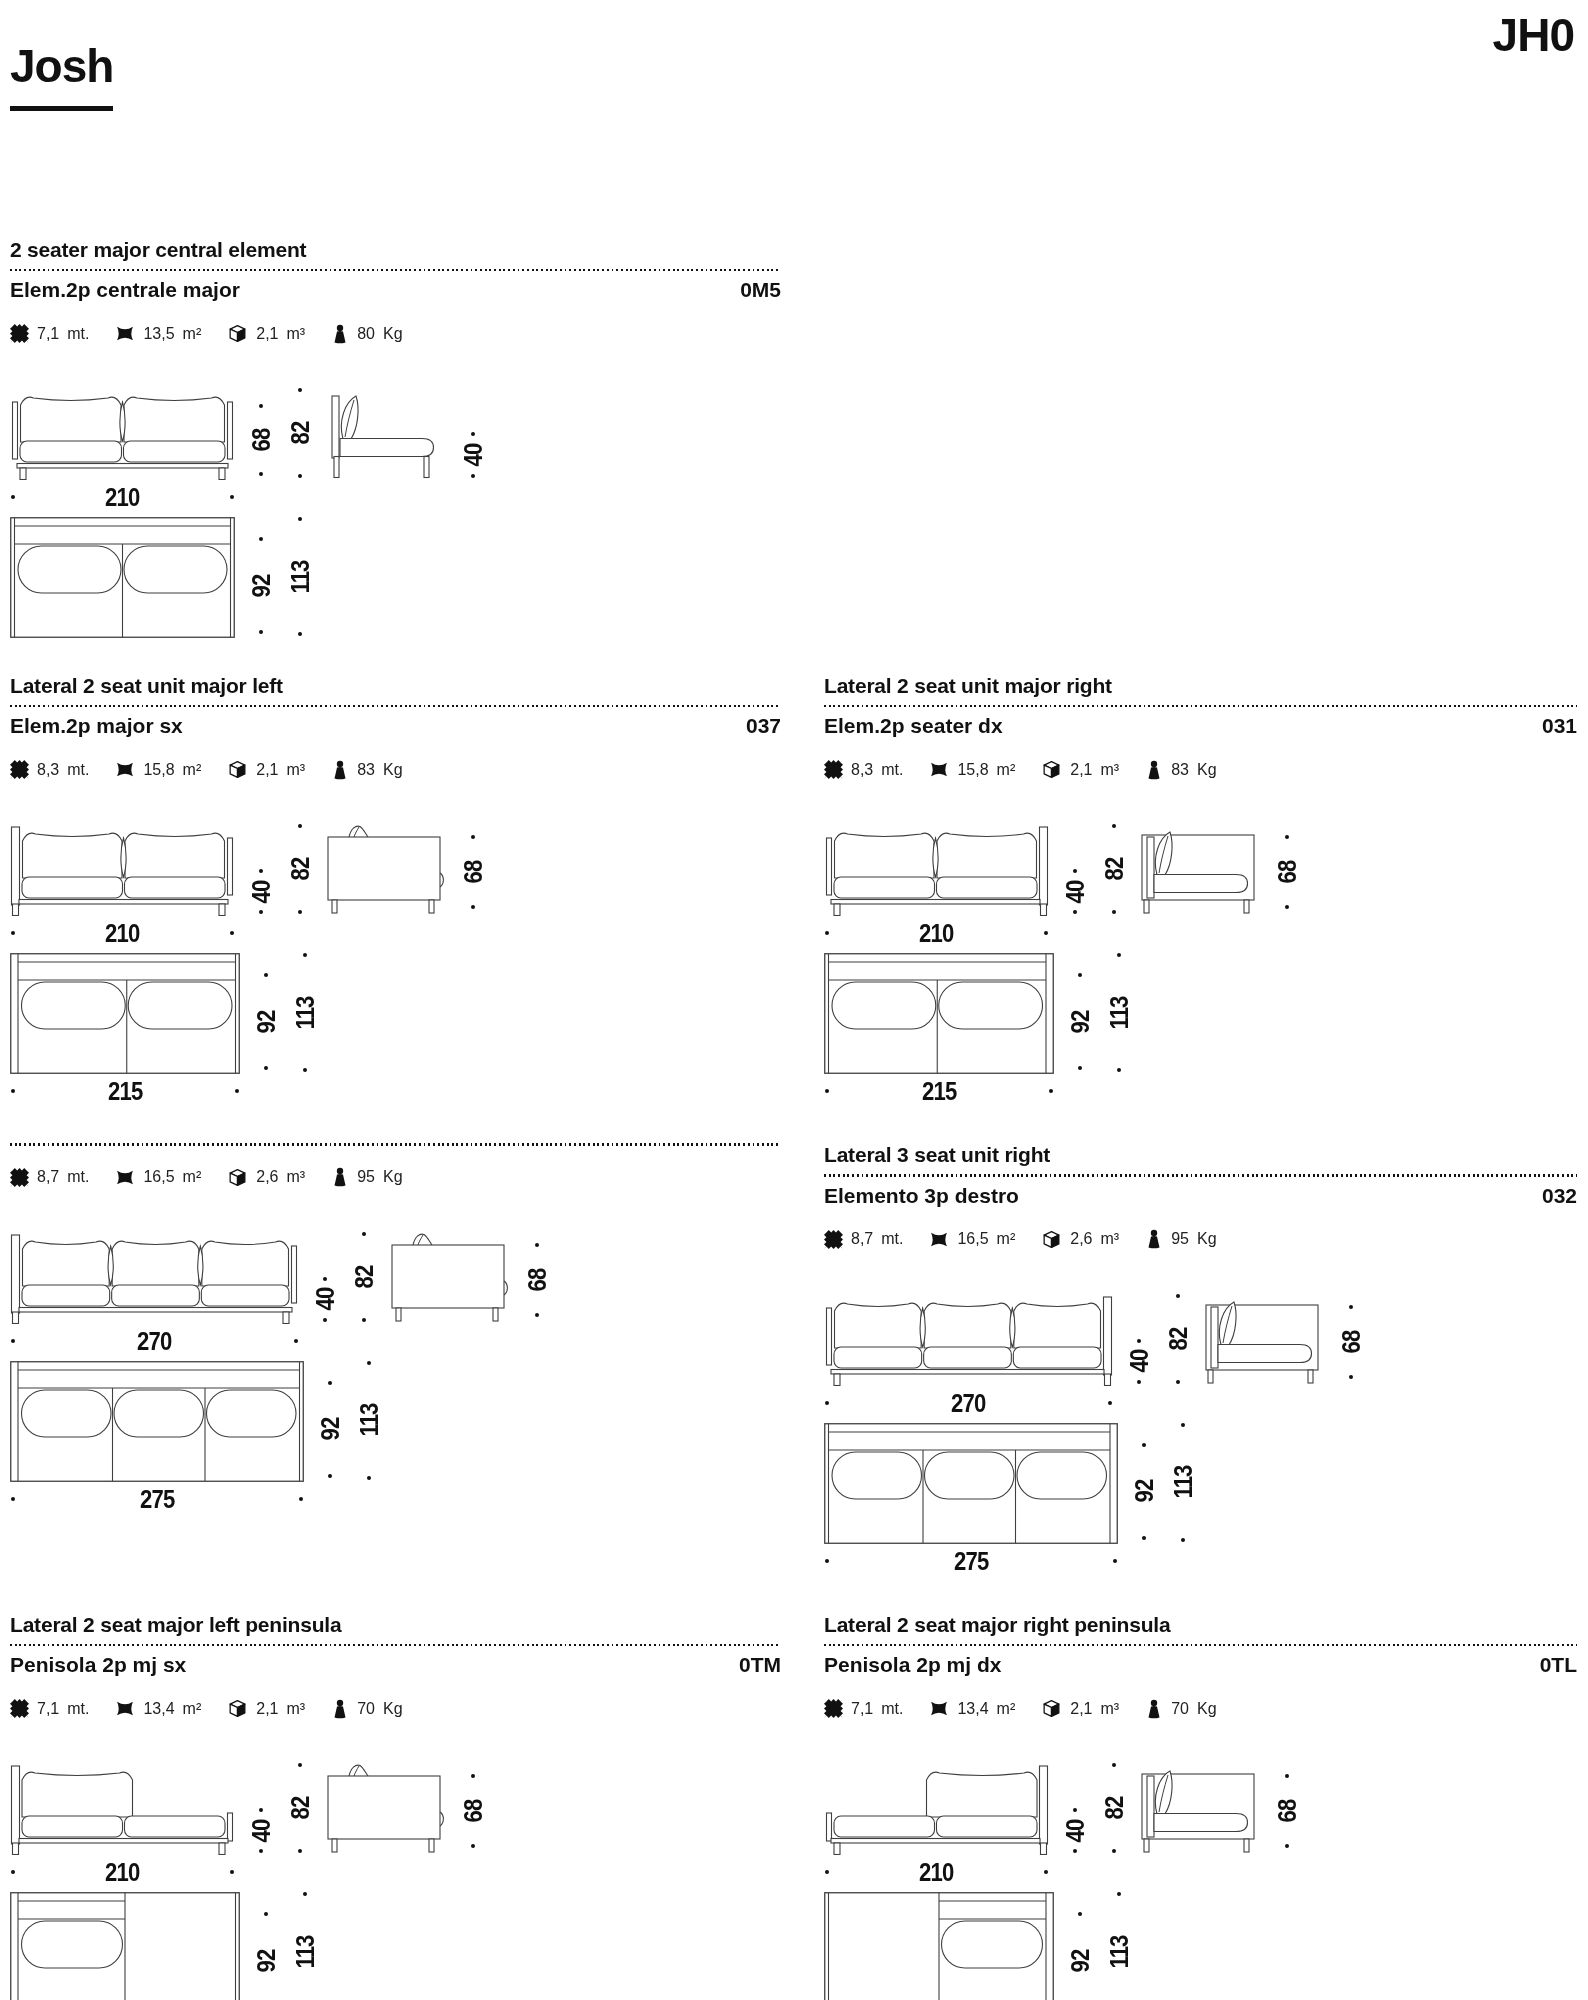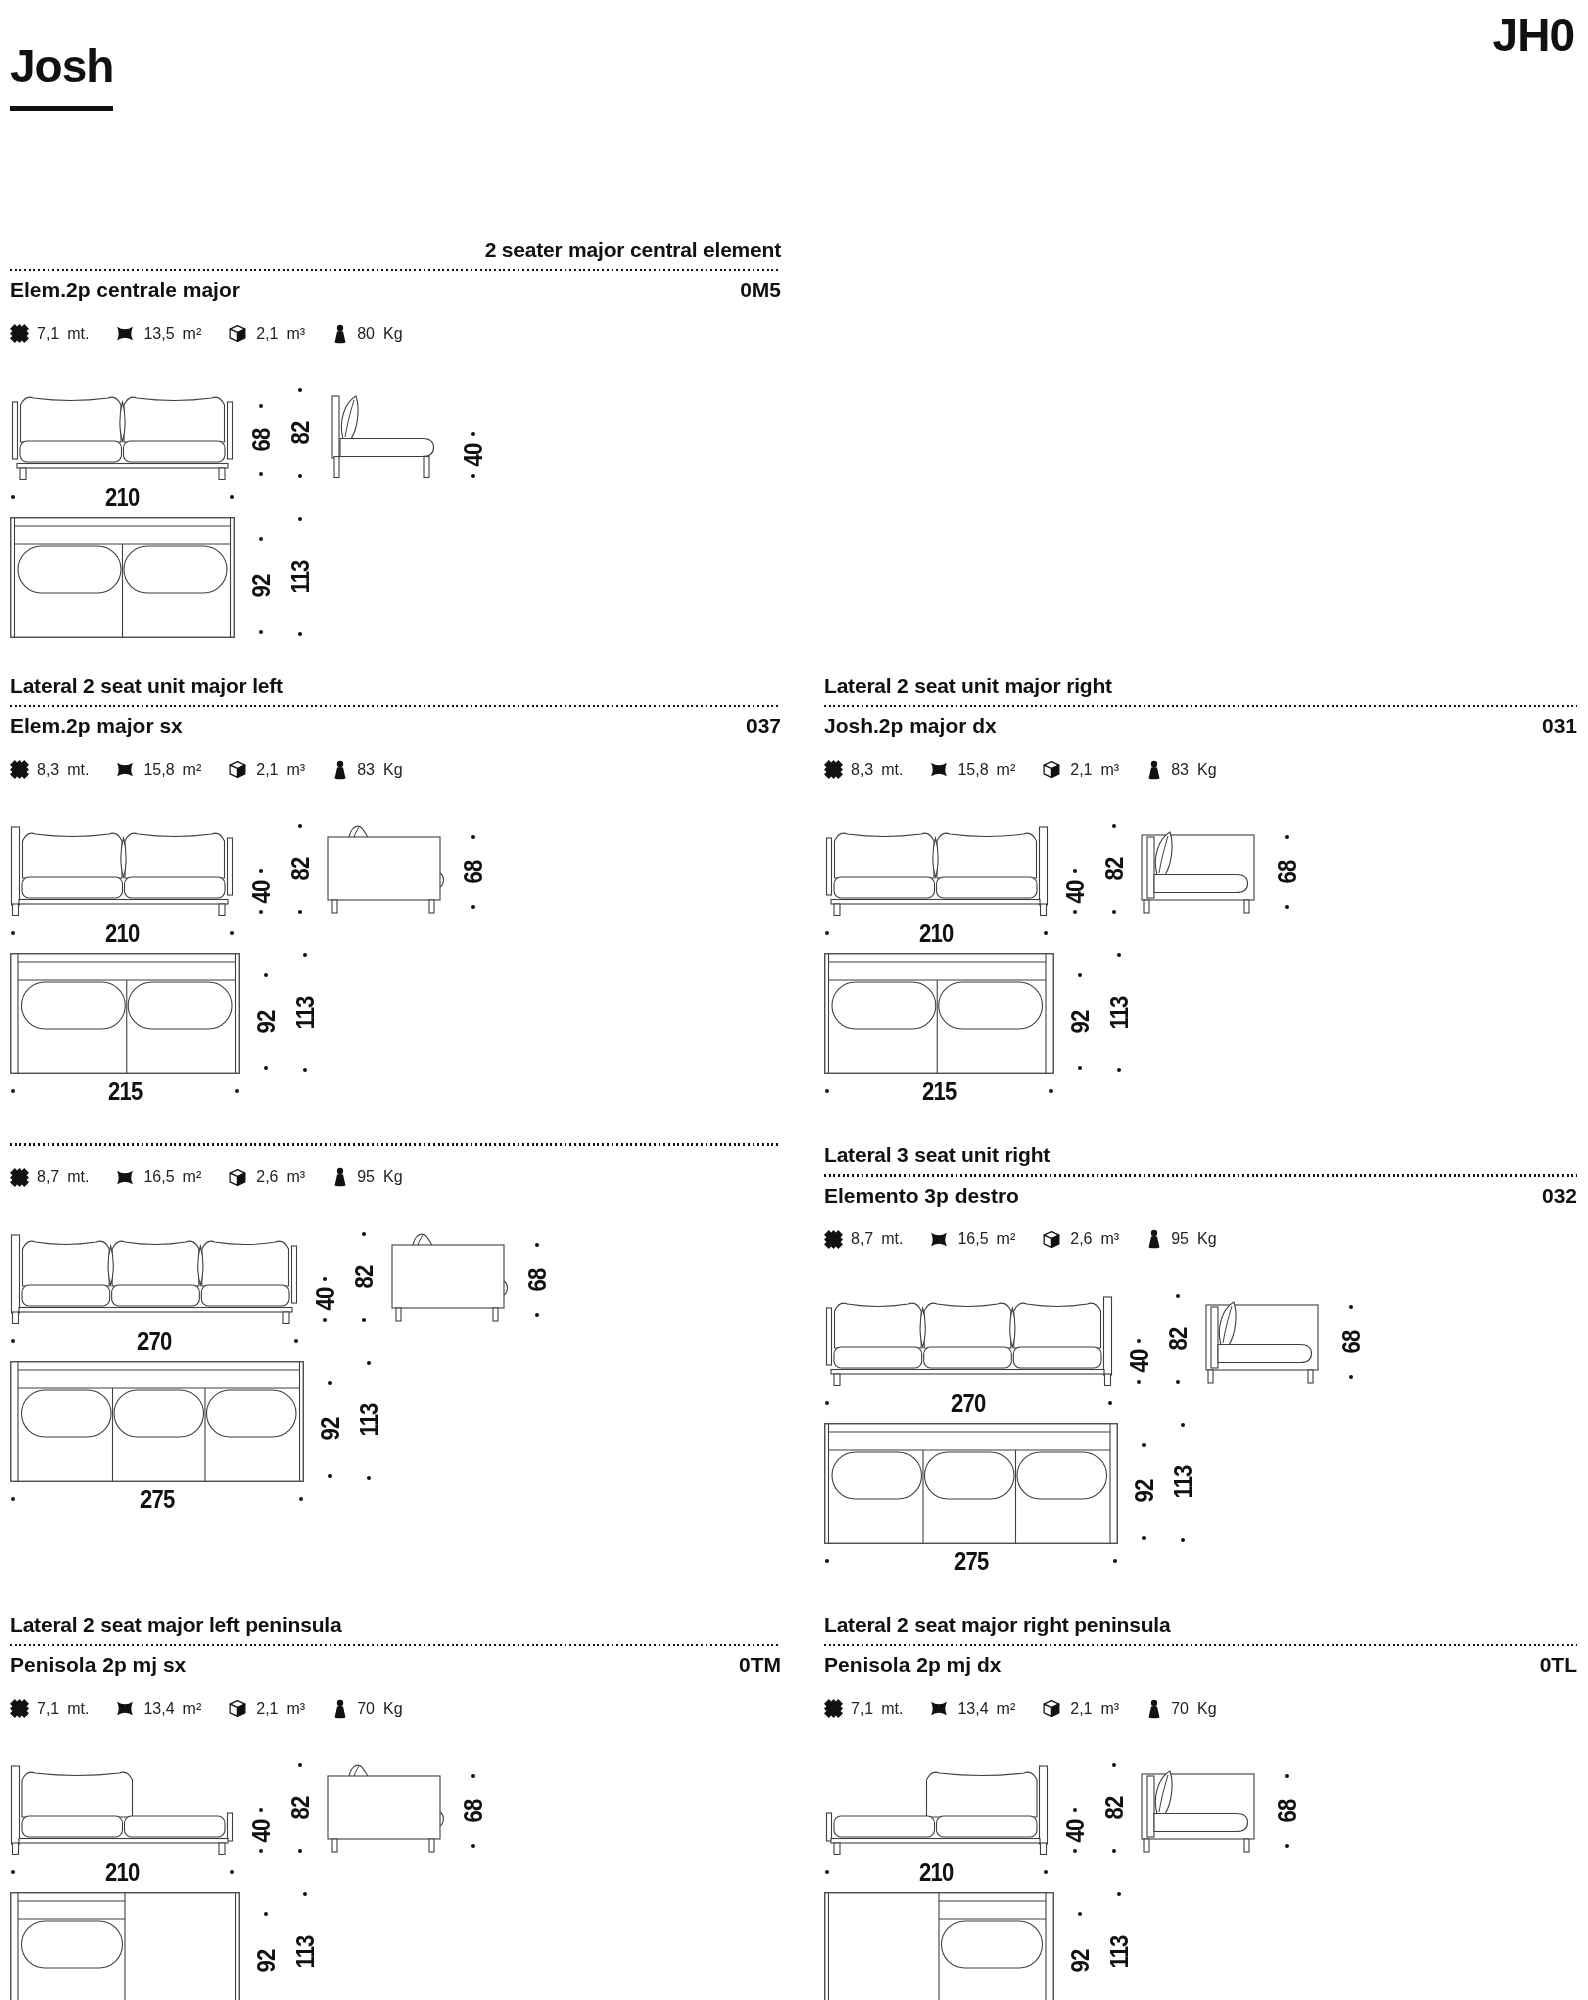--- a/index.html
+++ b/index.html
@@ -32,21 +32,21 @@
 </head>
 <body>
 
 <div class="page">
   <header class="page-header">
     <h1 class="brand">Josh</h1>
     <div class="pcode">JH0</div>
   </header>
 
   <div class="grid" id="grid">
-      <section class="sec" style="grid-area: 1 / 1; text-align: right;">
+      <section class="sec" style="grid-area: 1 / 1;">
     <h2 class="t-en">2 seater major central element</h2>
     <div class="dotline"></div>
     <div class="nameline">
       <span class="t-it">Elem.2p centrale major</span>
       <span class="t-code">0M5</span>
     </div>
     <div class="specs">
           <span class="spec">
             <svg class="spec-icon" width="19" height="19" viewBox="0 0 18 18">
               <polygon points="0,0 2.3,2.3 4.5,0 6.8,2.3 9,0 11.3,2.3 13.5,0 15.8,2.3 18,0 15.7,2.3 18,4.5 15.7,6.8 18,9 15.7,11.3 18,13.5 15.7,15.8 18,18 15.8,15.7 13.5,18 11.3,15.7 9,18 6.8,15.7 4.5,18 2.3,15.7 0,18 2.3,15.8 0,13.5 2.3,11.3 0,9 2.3,6.8 0,4.5 2.3,2.3" fill="#111"></polygon>
@@ -267,21 +267,21 @@
               <span class="vnum">113</span>
               <span class="ddot"></span>
             </div>
           </div>
         </div>
   </section>
       <section class="sec" style="grid-area: 2 / 2;">
     <h2 class="t-en">Lateral 2 seat unit major right</h2>
     <div class="dotline"></div>
     <div class="nameline">
-      <span class="t-it">Josh.2p major dx</span>
+      <span class="t-it">Elem.2p seater dx</span>
       <span class="t-code">031</span>
     </div>
     <div class="specs">
           <span class="spec">
             <svg class="spec-icon" width="19" height="19" viewBox="0 0 18 18">
               <polygon points="0,0 2.3,2.3 4.5,0 6.8,2.3 9,0 11.3,2.3 13.5,0 15.8,2.3 18,0 15.7,2.3 18,4.5 15.7,6.8 18,9 15.7,11.3 18,13.5 15.7,15.8 18,18 15.8,15.7 13.5,18 11.3,15.7 9,18 6.8,15.7 4.5,18 2.3,15.7 0,18 2.3,15.8 0,13.5 2.3,11.3 0,9 2.3,6.8 0,4.5 2.3,2.3" fill="#111"></polygon>
             </svg>
             <span class="sv">8,3</span>
             <span class="su">mt.</span>
           </span>

